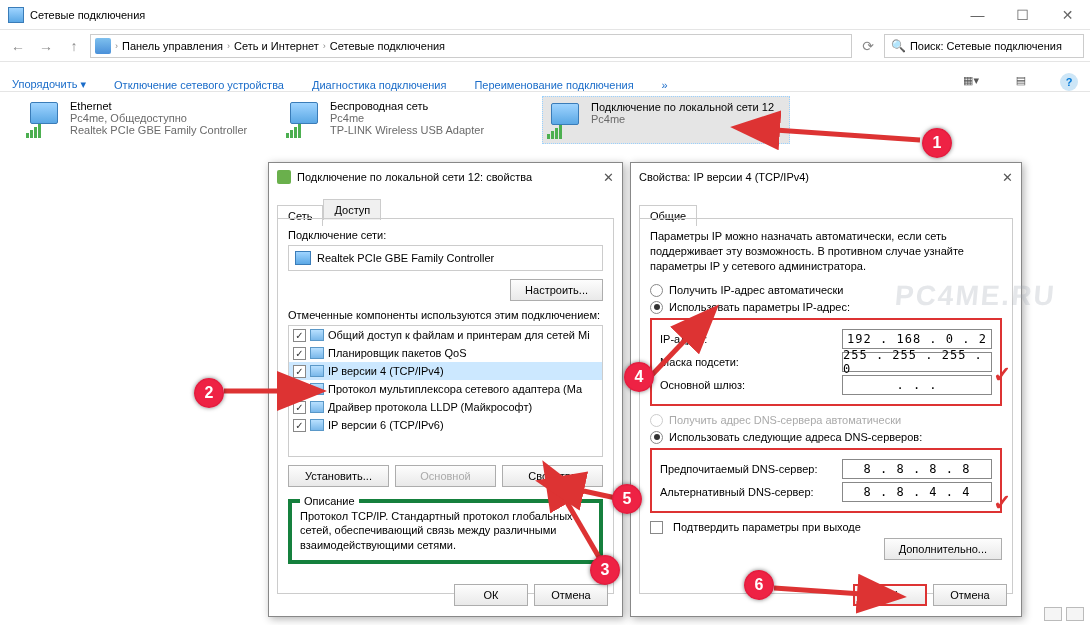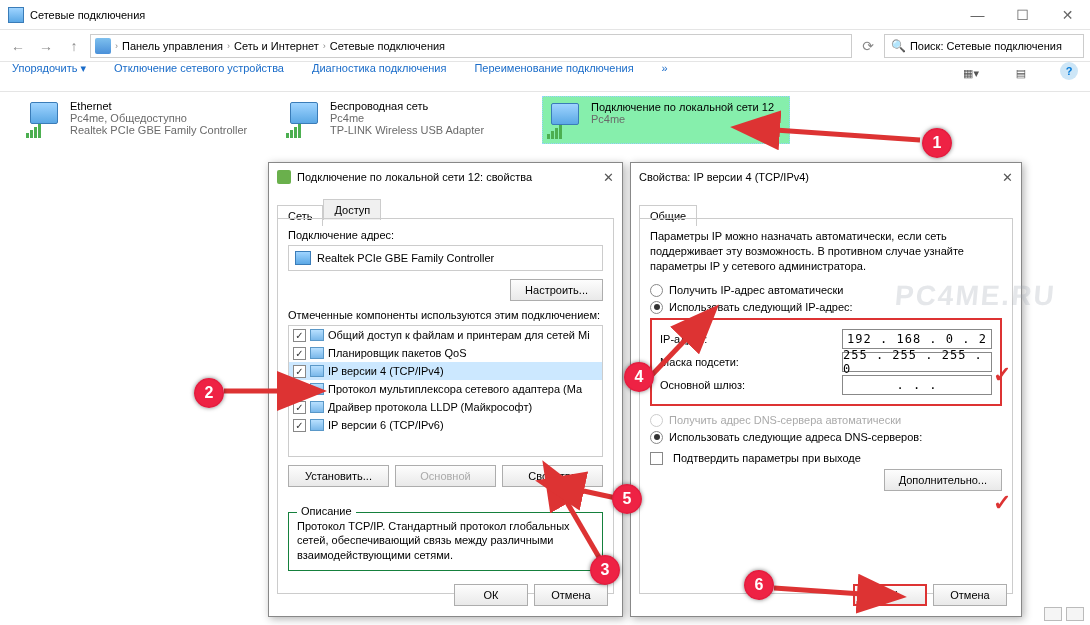--- a/index.html
+++ b/index.html
@@ -8,28 +8,28 @@
 .titlebar .sp{flex:1}
 .titlebar .sys{width:45px;height:30px;display:flex;align-items:center;justify-content:center;font-size:14px;color:#666}
 .titlebar .sys:last-child{color:#666}
 .addrbar{height:32px;border-bottom:1px solid #e5e5e5;display:flex;align-items:center;padding:0 6px;gap:4px}
 .nav-btn{width:24px;height:24px;display:flex;align-items:center;justify-content:center;color:#888;font-size:14px}
 .breadcrumb{flex:1;height:24px;border:1px solid #ccc;display:flex;align-items:center;padding:0 4px;gap:2px}
 .bc-ico{width:16px;height:16px;background:linear-gradient(#7ec0ee,#4a90d9);border-radius:2px}
 .bc-sep{color:#888;font-size:9px;padding:0 2px}
 .search{width:200px;height:24px;border:1px solid #ccc;display:flex;align-items:center;padding:0 6px;color:#888}
 .search .si{margin-right:4px;font-size:12px}
-.cmdbar{height:30px;border-bottom:1px solid #e5e5e5;display:flex;align-items:flex-start;padding:0 12px;gap:28px}
+.cmdbar{height:30px;border-bottom:1px solid #e5e5e5;display:flex;align-items:flex-end;padding:0 12px;gap:28px}
 .cmdbar a{color:#1a6cc9;cursor:pointer}
 .cmdbar .sp{flex:1}
 .cmdbar .vbtn{width:22px;height:22px;display:flex;align-items:center;justify-content:center;color:#555}
 .cmdbar .help{color:#0078d7;font-weight:bold;background:#cde6f7;border-radius:50%;width:18px;height:18px;display:flex;align-items:center;justify-content:center}
 .conns{display:flex;padding:4px 0 0 22px;gap:12px}
 .conn{display:flex;width:248px;padding:4px;gap:8px}
-.conn.sel{background:#86efac;border:1px dotted #99d1ff}
+.conn.sel{background:#e5e5e5;border:1px dotted #99d1ff}
 .nic{width:36px;height:36px;position:relative;margin-top:2px}
 .nic .mon{width:28px;height:22px;background:linear-gradient(#9fd4ff,#5ba8e5);border:1px solid #3a7cb8;border-radius:2px;position:absolute;top:0;left:4px}
 .nic .bar{position:absolute;bottom:0;left:0;display:flex;gap:1px;align-items:flex-end}
 .nic .bar i{width:3px;background:#4caf50}
 .nic .bar i:nth-child(1){height:5px}.nic .bar i:nth-child(2){height:8px}.nic .bar i:nth-child(3){height:11px}.nic .bar i:nth-child(4){height:14px}
 .conn .txt .t1{color:#000}
 .conn .txt .t2,.conn .txt .t3{color:#6a6a6a}
 .dlg{position:absolute;background:#fff;border:1px solid #888;box-shadow:2px 2px 8px rgba(0,0,0,.3)}
 .dlg1{left:268px;top:162px;width:355px;height:455px}
 .dlg-title{height:28px;display:flex;align-items:center;padding:0 8px;gap:6px;font-size:12px}
@@ -46,21 +46,21 @@
 .btn:disabled,.btn.dis{color:#aaa}
 .cfg-row{display:flex;justify-content:flex-end;margin:8px 0}
 .complist{border:1px solid #ccc;height:132px;overflow:hidden}
 .complist .row{display:flex;align-items:center;height:18px;padding:0 4px;gap:4px}
 .complist .row.sel{background:#cce8ff}
 .cb{width:13px;height:13px;border:1px solid #888;display:flex;align-items:center;justify-content:center;font-size:10px;background:#fff}
 .cb.ck::after{content:"✓";color:#333}
 .ci{width:14px;height:12px;background:linear-gradient(#b8e0ff,#7ab8ea);border:1px solid #5a98c8}
 .btnrow{display:flex;gap:6px;margin-top:8px}
 .btnrow .btn{flex:1}
-.fs{border:1px solid #15803d;margin-top:25px;padding:6px 8px 8px;position:relative}
+.fs{border:4px solid #15803d;margin-top:12px;padding:6px 8px 8px;position:relative}
 .fs .leg{position:absolute;top:-8px;left:8px;background:#fff;padding:0 4px}
 .fs .desc{color:#000;line-height:1.3}
 .dlg-btns{position:absolute;bottom:10px;right:14px;display:flex;gap:6px}
 .dlg2{left:630px;top:162px;width:392px;height:455px}
 .tabbody2{margin:0 8px 8px;border:1px solid #ccc;padding:10px;height:376px;position:relative}
 .para{line-height:1.35;margin-bottom:10px}
 .radio{display:flex;align-items:center;gap:6px;margin:4px 0}
 .rb{width:13px;height:13px;border:1px solid #888;border-radius:50%;display:flex;align-items:center;justify-content:center;background:#fff}
 .rb.ck::after{content:"";width:6px;height:6px;border-radius:50%;background:#333}
 .rb.dis{border-color:#ccc}
@@ -176,21 +176,21 @@
     <span style="width:14px;height:14px;background:#6ab04c;border-radius:2px"></span>
     <span>Подключение по локальной сети 12: свойства</span>
     <span class="sp"></span>
     <span class="x">✕</span>
   </div>
   <div class="tabs">
     <div class="tab">Сеть</div>
     <div class="tab inact">Доступ</div>
   </div>
   <div class="tabbody">
-    <div class="lbl">Подключение адрес:</div>
+    <div class="lbl">Подключение сети:</div>
     <div class="adapter">
       <span class="ai"></span>
       <span>Realtek PCIe GBE Family Controller</span>
     </div>
     <div class="cfg-row">
         <button class="btn">Настроить...</button>
       </div>
     <div class="lbl">Отмеченные компоненты используются этим подключением:</div>
     <div class="complist">
       <div class="row">
@@ -250,21 +250,21 @@
     <div class="tab">Общие</div>
   </div>
   <div class="tabbody2">
     <div class="para">Параметры IP можно назначать автоматически, если сеть поддерживает эту возможность. В противном случае узнайте параметры IP у сетевого администратора.</div>
     <div class="radio">
         <span class="rb"></span>
         <span>Получить IP-адрес автоматически</span>
       </div>
     <div class="radio">
         <span class="rb ck"></span>
-        <span>Использовать следующий IP-адрес:</span>
+        <span>Использовать параметры IP-адрес:</span>
       </div>
     <div class="iparea">
       <div class="iprow">
           <span class="l">IP-адрес:</span>
           <span class="ipbox">192 . 168 .  0  .  2</span>
         </div>
       <div class="iprow">
           <span class="l">Маска подсети:</span>
           <span class="ipbox">255 . 255 . 255 .  0</span>
         </div>
@@ -274,20 +274,30 @@
         </div>
     </div>
     <div class="radio">
         <span class="rb dis"></span>
         <span style="color:#aaa">Получить адрес DNS-сервера автоматически</span>
       </div>
     <div class="radio">
         <span class="rb ck"></span>
         <span>Использовать следующие адреса DNS-серверов:</span>
       </div>
+    <div class="iparea">
+      <div class="iprow">
+          <span class="l">Предпочитаемый DNS-сервер:</span>
+          <span class="ipbox">8  .  8  .  8  .  8</span>
+        </div>
+      <div class="iprow">
+          <span class="l">Альтернативный DNS-сервер:</span>
+          <span class="ipbox">8  .  8  .  4  .  4</span>
+        </div>
+    </div>
     <div class="chk2">
       <span class="cb"></span>
       <span>Подтвердить параметры при выходе</span>
     </div>
     <div class="adv-row">
         <button class="btn">Дополнительно...</button>
       </div>
   </div>
   <div class="dlg-btns">
     <button class="btn" style="width:74px;border:2px solid #d33">ОК</button>

